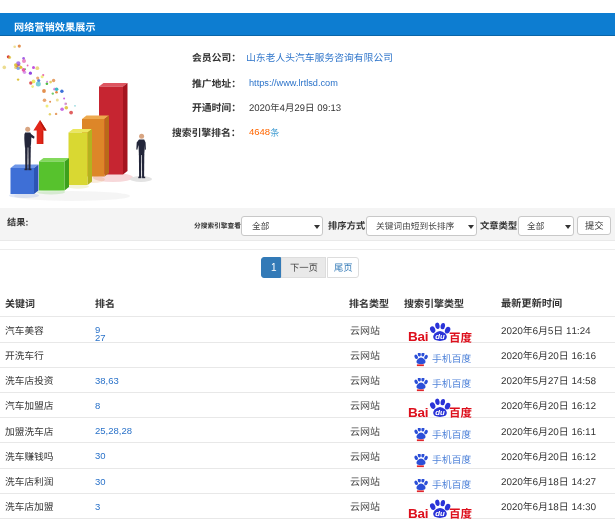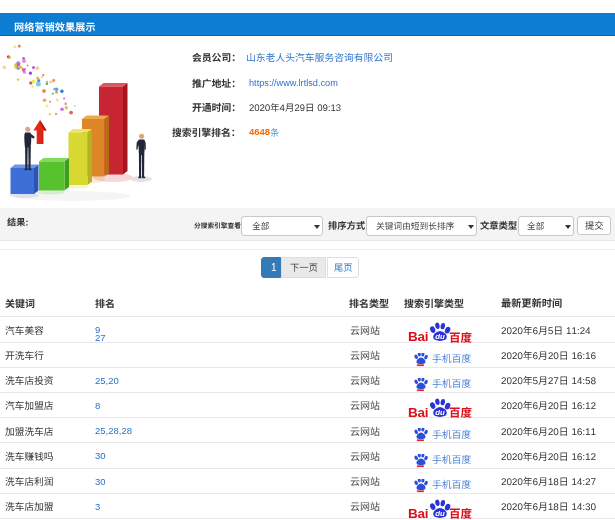--- a/index.html
+++ b/index.html
@@ -208,21 +208,21 @@
         <use href="#g42" transform="translate(45.4,10.0) scale(0.00464,-0.00464)"></use>
         <use href="#g47" transform="translate(50.7,10.0) scale(0.00464,-0.00464)"></use>
         <use href="#g48" transform="translate(56.0,10.0) scale(0.00950,-0.00950)"></use>
         <use href="#g43" transform="translate(68.3,10.0) scale(0.00464,-0.00464)"></use>
         <use href="#g47" transform="translate(73.6,10.0) scale(0.00464,-0.00464)"></use>
         <use href="#g49" transform="translate(78.9,10.0) scale(0.00464,-0.00464)"></use>
         <use href="#g50" transform="translate(81.5,10.0) scale(0.00464,-0.00464)"></use>
         <use href="#g51" transform="translate(86.8,10.0) scale(0.00464,-0.00464)"></use>
       </svg>
     </div>
-<div style="position:absolute;top:114.0px;font-size:9.5px;color:#ff6600;font-weight:bold;line-height:12px;white-space:pre;left:249.0px;">4648</div>
+<div style="position:absolute;top:114.0px;font-size:9.5px;color:#ff6600;font-weight:normal;line-height:12px;white-space:pre;left:249.0px;">4648</div>
 <div style="position:absolute;left:269.5px;top:113.5px">
       <svg width="10" height="13" viewBox="0 0 10 13" style="display:block" fill="#3d9ad1">
         <use href="#g52" transform="translate(0.0,10.0) scale(0.00950,-0.00950)"></use>
       </svg>
     </div>
 <svg width="170" height="162" viewBox="0 0 170 162" style="position:absolute;left:0px;top:28px">
       <ellipse cx="72" cy="156" rx="58" ry="5" fill="#f2f2f2" opacity="0.8"></ellipse>
       <ellipse cx="113" cy="137.5" rx="20" ry="4.5" fill="rgba(215,60,70,0.20)"></ellipse>
       <ellipse cx="93" cy="139.5" rx="12" ry="3.5" fill="rgba(220,140,50,0.18)"></ellipse>
       <ellipse cx="141" cy="139" rx="11" ry="3" fill="#e3e3e3"></ellipse>
@@ -567,21 +567,21 @@
     </div>
 <div style="position:absolute;left:4.5px;top:362.2px">
       <svg width="49" height="13" viewBox="0 0 49 13" style="display:block" fill="#333333">
         <use href="#g98" transform="translate(0.0,10.1) scale(0.00970,-0.00970)"></use>
         <use href="#g33" transform="translate(9.7,10.1) scale(0.00970,-0.00970)"></use>
         <use href="#g104" transform="translate(19.4,10.1) scale(0.00970,-0.00970)"></use>
         <use href="#g105" transform="translate(29.1,10.1) scale(0.00970,-0.00970)"></use>
         <use href="#g106" transform="translate(38.8,10.1) scale(0.00970,-0.00970)"></use>
       </svg>
     </div>
-<div style="position:absolute;top:362.7px;font-size:9.5px;color:#2a72c9;font-weight:normal;line-height:12px;white-space:pre;left:95.0px;">25,20</div>
+<div style="position:absolute;top:362.7px;font-size:9.5px;color:#2a72c9;font-weight:normal;line-height:12px;white-space:pre;left:95.0px;">38,63</div>
 <div style="position:absolute;left:349.5px;top:362.2px">
       <svg width="30" height="13" viewBox="0 0 30 13" style="display:block" fill="#444444">
         <use href="#g90" transform="translate(0.0,10.2) scale(0.01000,-0.01000)"></use>
         <use href="#g91" transform="translate(10.0,10.2) scale(0.01000,-0.01000)"></use>
         <use href="#g92" transform="translate(20.0,10.2) scale(0.01000,-0.01000)"></use>
       </svg>
     </div>
 <div style="position:absolute;left:414px;top:365.9px">
       <svg width="14" height="14" viewBox="0 0 14 14" style="display:block">
         <ellipse cx="2.2" cy="3.8" rx="1.6" ry="2.3" transform="rotate(-24 2.2 3.8)" fill="#2b4fd8"></ellipse>

